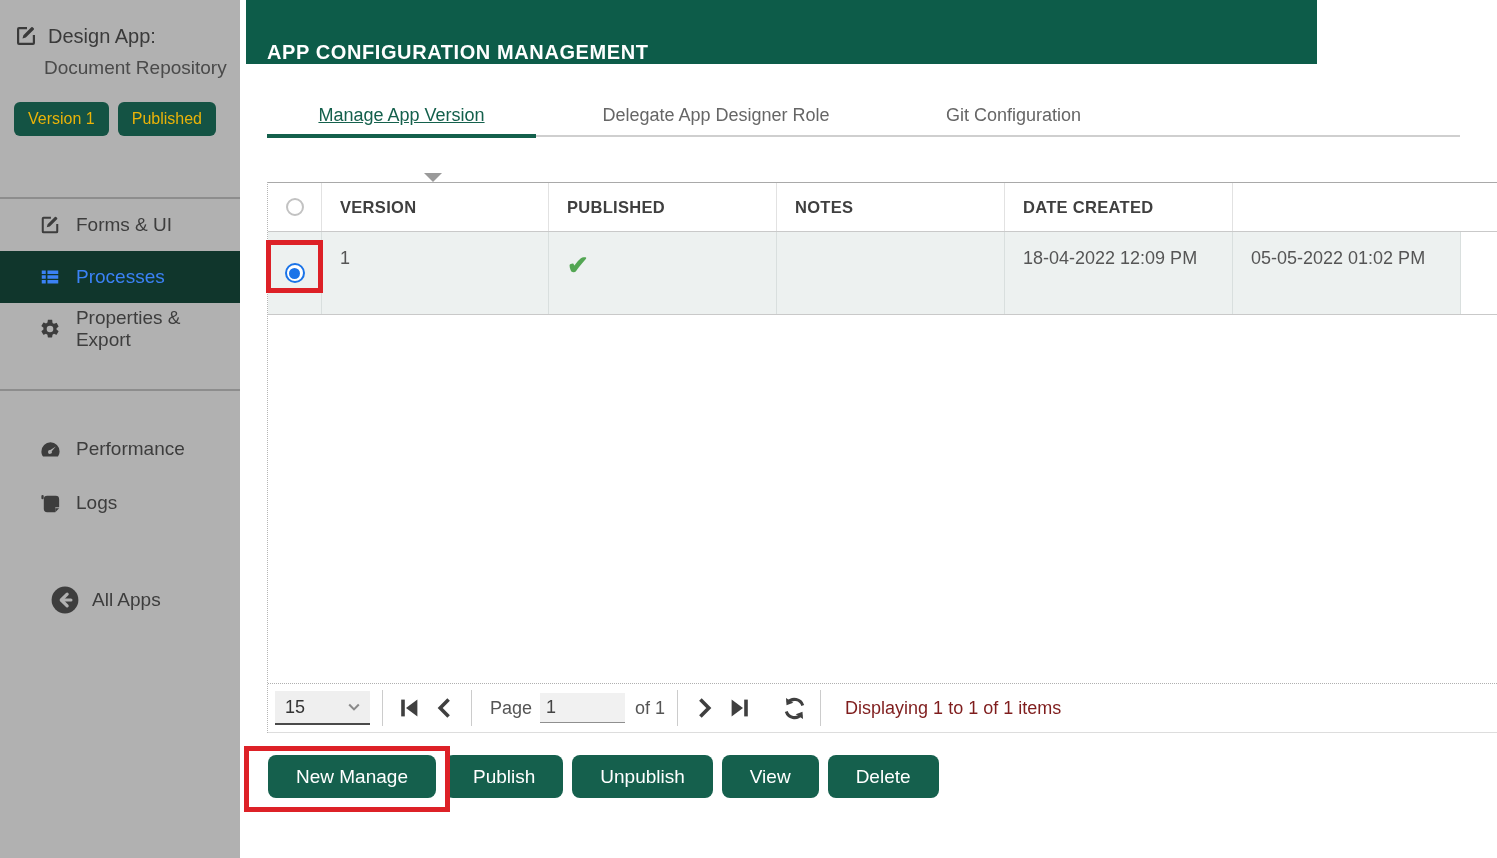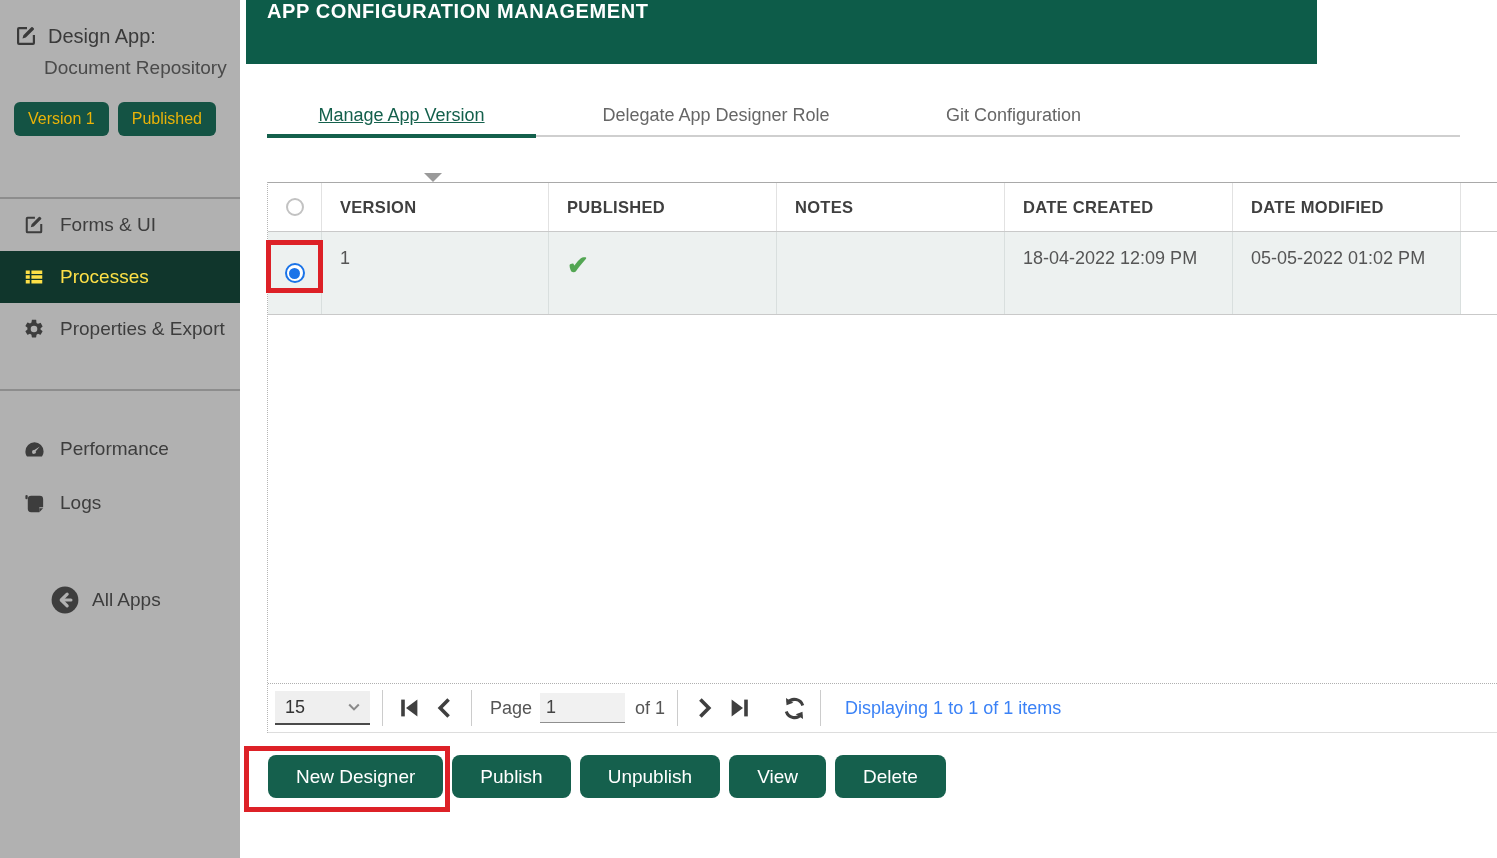--- a/index.html
+++ b/index.html
@@ -10,32 +10,32 @@
   .sidebar { position:absolute; left:0; top:0; width:240px; height:858px;
              background:#b1b1b1; color:#3d3d3d; }
   .design-row { position:absolute; left:14px; top:24px; display:flex; align-items:center; gap:10px;
                 font-size:20px; font-weight:normal; color:#3a3a3a; }
   .app-name { position:absolute; left:44px; top:57px; font-size:19px; color:#4a4a4a; white-space:nowrap; }
   .badges { position:absolute; left:14px; top:102px; display:flex; gap:9px; }
   .badge { background:#145344; color:#eab308; border-radius:6px; height:34px; line-height:34px;
            padding:0 14px; font-size:16px; }
   .sb-divider { position:absolute; left:0; width:240px; border-top:2px solid #8d8d8d; }
   .nav { position:absolute; left:0; top:199px; width:240px; }
-  .nav-item { display:flex; align-items:center; gap:14px; height:52px; padding-left:22px;
+  .nav-item { display:flex; align-items:center; gap:14px; height:52px; padding-left:38px;
               font-size:19px; color:#3d3d3d; cursor:pointer; }
-  .nav-item.active { background:#10362c; color:#fde047; }
+  .nav-item.active { background:#10362c; color:#3b82f6; }
   .nav-item .ico { display:inline-flex; width:24px; justify-content:center; }
   .tools { position:absolute; left:0; top:422px; width:280px; }
   .tools .nav-item { height:54px; }
   .all-apps { position:absolute; left:50px; top:578px; display:flex; align-items:center; gap:12px;
               font-size:19px; color:#3d3d3d; cursor:pointer; height:44px; }
 
   
   .main-header { position:absolute; left:246px; top:0; width:1071px; height:64px;
-                 background:#0d5c49; display:flex; align-items:flex-start; padding-left:21px; }
+                 background:#0d5c49; display:flex; align-items:flex-end; padding-left:21px; }
   .main-header h1 { color:#ffffff; font-size:20px; font-weight:bold; letter-spacing:0.6px; }
 
   
   .tabs { position:absolute; left:267px; top:96px; width:1193px; height:41px;
           display:flex; border-bottom:2px solid #cfcfcf; }
   .tab { position:relative; display:flex; align-items:center; justify-content:center;
          font-size:18px; color:#666666; cursor:pointer; }
   .tab1 { width:269px; } .tab2 { width:360px; } .tab3 { width:235px; }
   .tab.active { color:#14604c;text-decoration:underline; }
   .tab.active::after { content:""; position:absolute; left:0; right:0; bottom:-3px; height:4px;
@@ -75,21 +75,21 @@
            background:#fff; }
   .pagesize { width:95px; height:34px; background:#efefef; border-bottom:2px solid #4a4a4a;
               display:flex; align-items:center; justify-content:space-between; padding:0 8px 0 10px;
               color:#333; cursor:pointer;gap:15px; }
   .vsep { width:1px; height:36px; background:#cccccc; margin:0 12px; }
   .pg-btn { display:inline-flex; align-items:center; justify-content:center; width:28px; height:30px;
             color:#3f3f3f; cursor:pointer; }
   .page-input { width:85px; height:30px; background:#f1f1f1; border:none; border-bottom:1px solid #8f8f8f;
                 font-size:18px; color:#444; padding:0 6px; margin:0 10px 0 8px;
                 font-family:"Liberation Sans", sans-serif; }
-  .status { margin-left:12px; color:#3b82f6; }
+  .status { margin-left:12px; color:#7f1d1d; }
 
   
   .actions { position:absolute; left:268px; top:755px; display:flex; gap:9px; }
   .btn { height:43px; background:#15604d; color:#ffffff; border:none; border-radius:8px;
          font-size:19px; padding:0 28px; font-family:"Liberation Sans", sans-serif; cursor:pointer; }
 
   
   .annot { position:absolute; border:5px solid #dd2127; pointer-events:none; }
   .annot-radio { left:266px; top:240px; width:57px; height:53px; }
   .annot-btn { left:244px; top:746px; width:206px; height:66px; }
@@ -195,21 +195,20 @@
 
 <div class="grid">
   <div class="g-row g-head">
     <div class="cell radio-cell">
       <span class="radio-off"></span>
     </div>
     <div class="cell">VERSION</div>
     <div class="cell">PUBLISHED</div>
     <div class="cell">NOTES</div>
     <div class="cell">DATE CREATED</div>
-    <div class="cell">DATE MODIFIED</div>
     <div class="cell"></div>
   </div>
 
   <div class="g-row g-data">
     <div class="cell radio-cell">
       <span class="radio-on">
           <i></i>
         </span>
     </div>
     <div class="cell">1</div>
@@ -268,21 +267,21 @@
         <path d="M3.4 12.4a7 7 0 0 0 12 2.4" stroke="currentColor" stroke-width="2.4"></path>
         <polygon points="16.8,18.4 16.4,12.6 11,14.6" fill="currentColor"></polygon>
       </svg>
     </span>
     <span class="vsep"></span>
     <span class="status">Displaying 1 to 1 of 1 items</span>
   </div>
 </div>
 
 <div class="actions">
-  <button class="btn">New Designer</button>
+  <button class="btn">New Manage</button>
   <button class="btn">Publish</button>
   <button class="btn">Unpublish</button>
   <button class="btn">View</button>
   <button class="btn">Delete</button>
 </div>
 
 <div class="annot annot-radio"></div>
 <div class="annot annot-btn"></div>
 
 </body></html>

